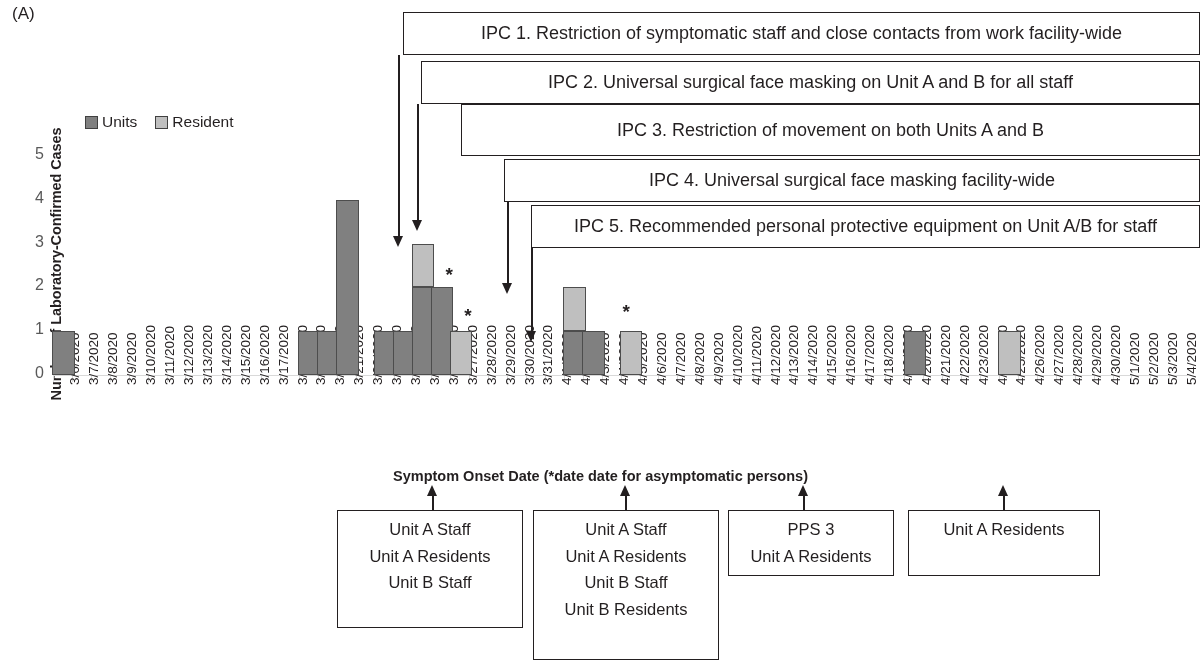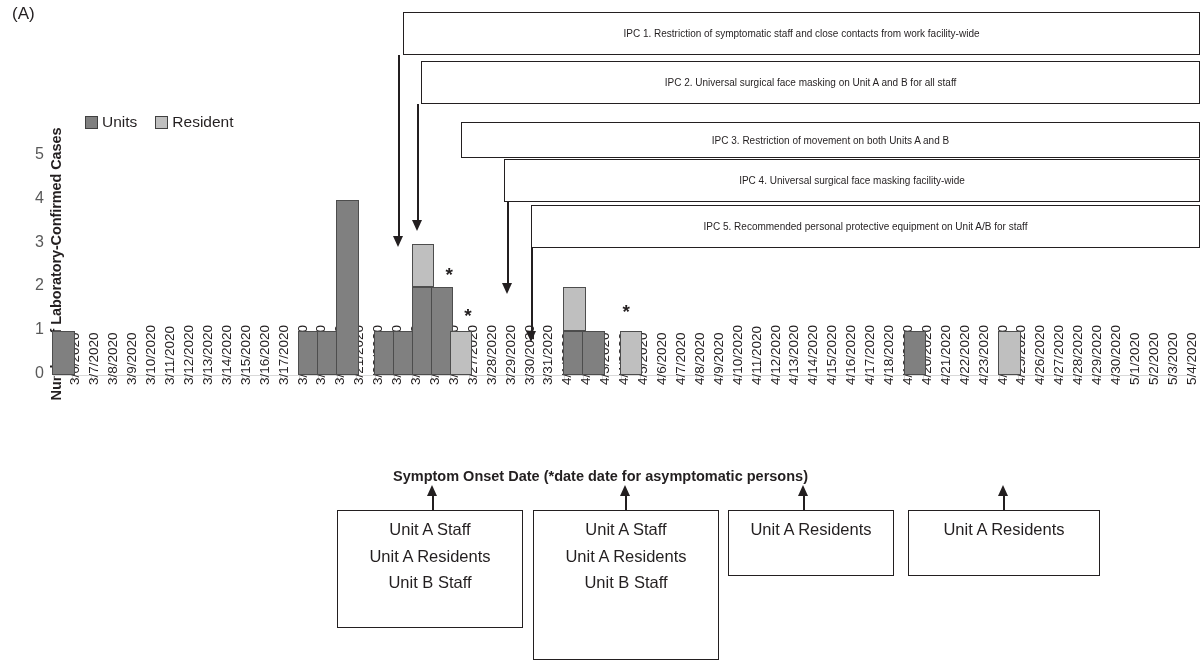--- a/index.html
+++ b/index.html
@@ -45,21 +45,21 @@
     transform-origin:left top;transform:rotate(-90deg);
   }
   #x-axis-title{
     position:absolute;left:0;top:468px;width:1201px;text-align:center;
     font-size:14.5px;font-weight:bold;color:#231f20;
   }
   
   .ipc-box{
     position:absolute;border:1.4px solid #231f20;background:#fff;
     display:flex;align-items:center;justify-content:center;
-    font-size:10px;color:#231f20;box-sizing:border-box;z-index:5;
+    font-size:18px;color:#231f20;box-sizing:border-box;z-index:5;
   }
   .ipc-stem{position:absolute;background:#231f20;z-index:4;}
   .arrow-head{
     position:absolute;width:0;height:0;
     border-left:5.5px solid transparent;border-right:5.5px solid transparent;
     border-top:11px solid #231f20;z-index:4;
   }
   .arrow-head-up{
     position:absolute;width:0;height:0;
     border-left:5.5px solid transparent;border-right:5.5px solid transparent;
@@ -244,21 +244,21 @@
     <div class="bar resident" style="left: 998.46px; width: 22.4px; height: 43.8px; top: 331.2px;"></div>
   </div>
 <div id="stars">
     <div class="star" style="left: 445.4px; top: 265.26px;">*</div>
     <div class="star" style="left: 464.32px; top: 306.432px;">*</div>
     <div class="star" style="left: 622.6px; top: 302.49px;">*</div>
   </div>
 
 <div class="ipc-box" id="ipc1" style="left: 403px; top: 12px; width: 797px; height: 43px;">IPC 1. Restriction of symptomatic staff and close contacts from work facility-wide</div>
 <div class="ipc-box" id="ipc2" style="left: 421px; top: 61px; width: 779px; height: 43px;">IPC 2. Universal surgical face masking on Unit A and B for all staff</div>
-<div class="ipc-box" id="ipc3" style="left: 461px; top: 122px; width: 739px; height: 36px;">IPC 3. Restriction of movement on both Units A and B</div>
+<div class="ipc-box" id="ipc3" style="left: 461px; top: 104px; width: 739px; height: 52px;">IPC 3. Restriction of movement on both Units A and B</div>
 <div class="ipc-box" id="ipc4" style="left: 504px; top: 159px; width: 696px; height: 43px;">IPC 4. Universal surgical face masking facility-wide</div>
 <div class="ipc-box" id="ipc5" style="left: 531px; top: 205px; width: 669px; height: 43px;">IPC 5. Recommended personal protective equipment on Unit A/B for staff</div>
 <div id="ipc-leaders">
     <div class="ipc-stem" style="left: 398px; top: 55px; width: 1.5px; height: 182px;"></div>
     <div class="arrow-head" style="left: 393.3px; top: 236px;"></div>
     <div class="ipc-stem" style="left: 417px; top: 104px; width: 1.5px; height: 117px;"></div>
     <div class="arrow-head" style="left: 412.3px; top: 220px;"></div>
     <div class="ipc-stem" style="left: 507px; top: 202px; width: 1.5px; height: 82px;"></div>
     <div class="arrow-head" style="left: 502.3px; top: 283px;"></div>
     <div class="ipc-stem" style="left: 531px; top: 248px; width: 1.5px; height: 84px;"></div>
@@ -271,22 +271,24 @@
 <div id="pps-boxes">
     <div class="pps-box" style="left: 337px; top: 510px; width: 186px; height: 118px;">
       <span class="pps-line">Unit A Staff</span>
       <span class="pps-line">Unit A Residents</span>
       <span class="pps-line">Unit B Staff</span>
     </div>
     <div class="pps-box" style="left: 533px; top: 510px; width: 186px; height: 150px;">
       <span class="pps-line">Unit A Staff</span>
       <span class="pps-line">Unit A Residents</span>
       <span class="pps-line">Unit B Staff</span>
+      <span class="pps-line">Unit B Residents</span>
     </div>
     <div class="pps-box" style="left: 728px; top: 510px; width: 166px; height: 66px;">
+      <span class="pps-line">PPS 3</span>
       <span class="pps-line">Unit A Residents</span>
     </div>
     <div class="pps-box" style="left: 908px; top: 510px; width: 192px; height: 66px;">
       <span class="pps-line">Unit A Residents</span>
     </div>
   </div>
 <div id="pps-leaders">
     <div class="ipc-stem" style="left: 432px; top: 494px; width: 1.5px; height: 16px;"></div>
     <div class="arrow-head-up" style="left: 427.3px; top: 485px;"></div>
     <div class="ipc-stem" style="left: 625px; top: 494px; width: 1.5px; height: 16px;"></div>

